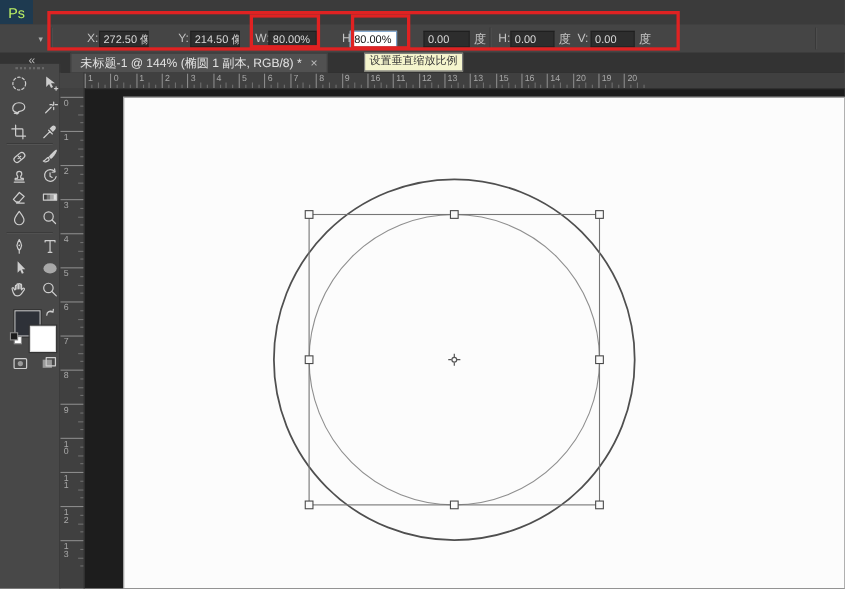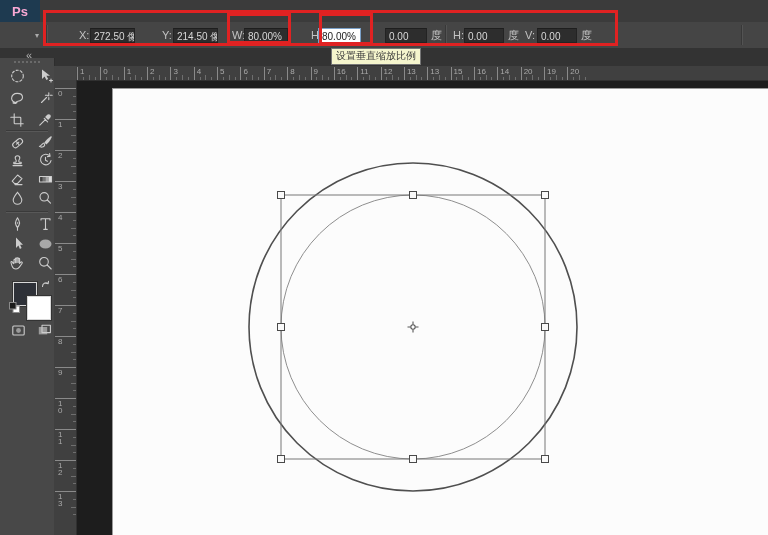--- a/index.html
+++ b/index.html
@@ -3,21 +3,21 @@
 <meta charset="utf-8">
 <style>
   html,body{margin:0;padding:0;}
   body{
     width:768px;height:535px;position:relative;overflow:hidden;
     font-family:"Liberation Sans","DejaVu Sans",sans-serif;
     background:#1d1d1d;-webkit-font-smoothing:antialiased;
   }
   
   #menubar{position:absolute;left:0;top:0;width:768px;height:22px;background:#3b3b3b;display:flex;align-items:center;z-index:10;border-bottom:1px solid #2e2e2e;}
-  #ps-logo{width:40px;height:22px;background:#1e3a50;color:#f9a8d4;font-weight:bold;font-size:13px;display:flex;align-items:center;justify-content:center;}
+  #ps-logo{width:30px;height:22px;background:#1e3a50;color:#bef264;font-weight:normal;font-size:13px;display:flex;align-items:center;justify-content:center;}
   #menu-items{display:flex;align-items:center;margin-left:6px;}
   .menu-item{color:#cccccc;font-size:12px;padding:0 9px;white-space:nowrap;cursor:default;}
   
   #optionsbar{position:absolute;left:0;top:22px;width:768px;height:26px;background:#454545;border-bottom:1px solid #2b2b2b;z-index:10;}
   .ob{position:absolute;top:0;height:26px;display:flex;align-items:center;}
   .ob-label{color:#c3c3c3;font-size:11px;}
   .ob-field{background:#2d2d2d;border:1px solid #232323;border-top-color:#1e1e1e;color:#d8d8d8;font-size:10px;height:15px;line-height:15px;padding:0 3px;white-space:nowrap;overflow:hidden;box-sizing:border-box;}
   .ob-field.focused{background:#ffffff;color:#191919;border:1px solid #7aa0c8;}
   .ob-sep{position:absolute;top:3px;width:1px;height:20px;background:#383838;border-right:1px solid #535353;}
   .ob-icon svg{display:block;}
@@ -140,20 +140,24 @@
   <div class="ob ob-icon" style="left:748px">
       <svg viewBox="0 0 17 17">
         <circle cx="8.5" cy="8" r="5.6" fill="none" stroke="#b8b8b8" stroke-width="1.3"></circle>
         <path d="M4.6 4.1 L12.4 11.9" stroke="#b8b8b8" stroke-width="1.3"></path>
       </svg>
     </div>
 </div>
 
 <div id="tabstrip">
   <div id="collapse-btn">«</div>
+  <div id="doc-tab">
+    <span class="tab-title">未标题-1 @ 144% (椭圆 1 副本, RGB/8) *</span>
+    <span class="tab-close">×</span>
+  </div>
 </div>
 
 <div id="toolbar">
   <div id="toolbar-grip"></div>
   <div id="tool-slots">
       <div class="tool" style="left: 9px; top: 10px;">
         <svg viewBox="0 0 17 17">
           <circle cx="8.5" cy="8" r="5.8" fill="none" stroke="#cdcdcd" stroke-width="1.1" stroke-linecap="round" stroke-linejoin="round" stroke-dasharray="2.2 2"></circle>
         </svg>
       </div>

